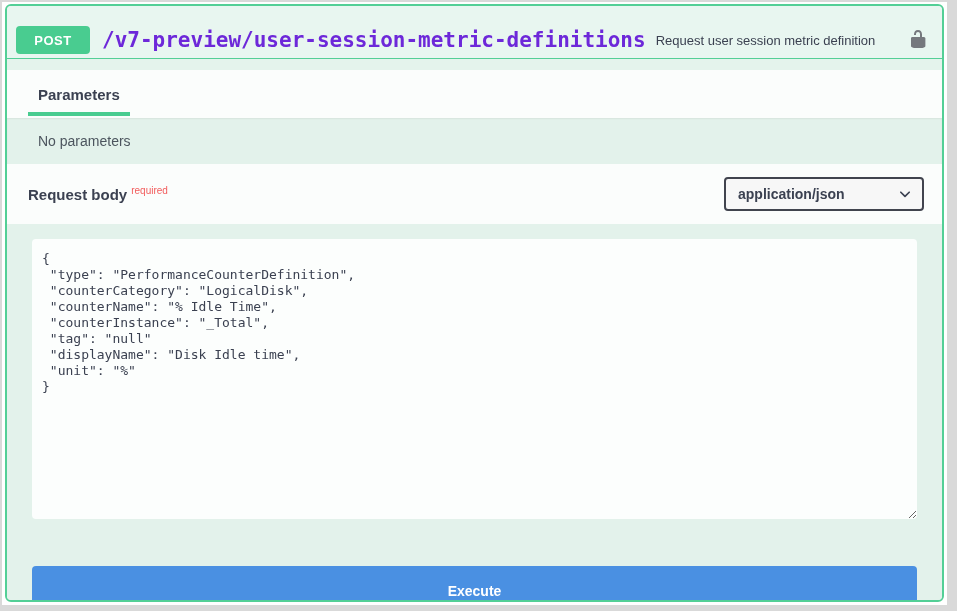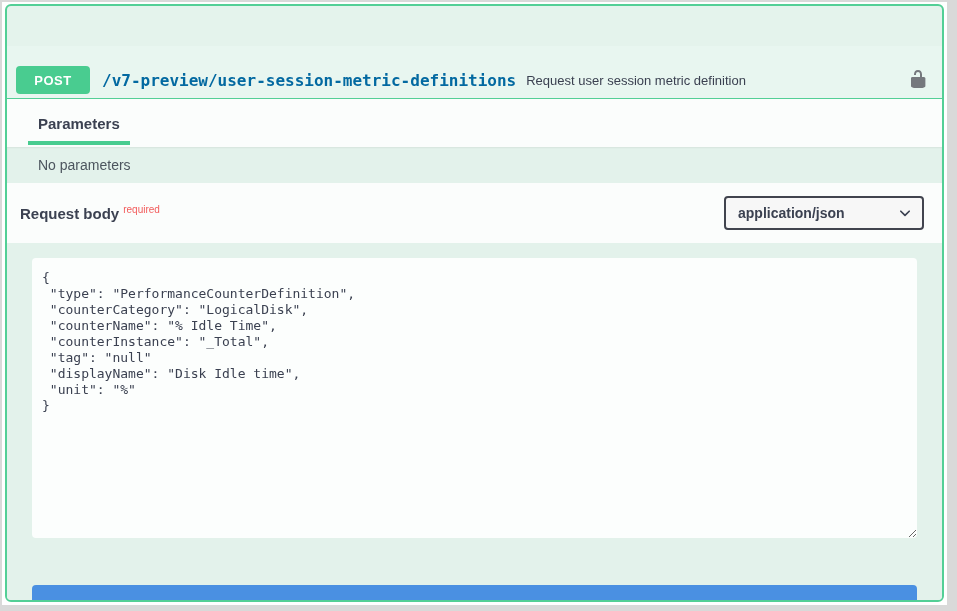--- a/index.html
+++ b/index.html
@@ -33,38 +33,37 @@
 
   
   .opblock-header {
     height: 53px;
     background: #e8f6f0;
     border-bottom: 1px solid #53cf96;
     display: flex;
     align-items: center;
     padding: 16px 14px 0 9px;
     flex: 0 0 auto;
-    margin-top: 40px;
   }
   .method-badge {
     background: #49cc90;
     color: #ffffff;
     font-weight: bold;
     font-size: 13px;
     letter-spacing: 0.5px;
     border-radius: 4px;
     width: 74px; height: 28px;
     display: flex; align-items: center; justify-content: center;
     flex: 0 0 auto;
   }
   .opblock-path {
     font-family: "DejaVu Sans Mono", "Liberation Mono", monospace;
     font-weight: bold;
-    font-size: 16px;
-    color: #0369a1;
+    font-size: 21px;
+    color: #6d28d9;
     margin-left: 12px;
     white-space: nowrap;
   }
   .opblock-summary {
     font-size: 13px;
     color: #3b4151;
     margin-left: 10px;
     flex: 1 1 auto;
     white-space: nowrap;
     overflow: hidden;
@@ -72,20 +71,21 @@
   .lock-btn { border: none; background: transparent; cursor: pointer; flex: 0 0 auto; display: flex; }
 
   
   .tab-row {
     height: 48px;
     background: #fbfdfc;
     display: flex;
     align-items: center;
     padding: 0 16px 0 21px;
     flex: 0 0 auto;
+    margin-top: 11px;
   }
   .tab {
     position: relative;
     height: 100%;
     display: flex;
     align-items: center;
     padding: 0 10px;
     cursor: pointer;
   }
   .tab-label {
@@ -107,37 +107,37 @@
     color: #ff6060;
     font-family: "Liberation Sans", sans-serif;
     font-weight: bold;
     font-size: 14px;
     width: 92px; height: 29px;
     cursor: pointer;
   }
 
   
   .no-params-band {
-    height: 36px;
+    height: 46px;
     background: #e3f2eb;
     box-shadow: inset 0 1px 2px rgba(0,0,0,0.06);
     display: flex;
     align-items: center;
     padding: 16px 31px;
     flex: 0 0 auto;
   }
   .no-params-text { font-size: 14px; color: #4c555e; }
 
   
   .request-body-row {
     height: 60px;
     background: #fbfdfc;
     display: flex;
     align-items: center;
-    padding: 0 18px 0 13px;
+    padding: 0 18px 0 21px;
     flex: 0 0 auto;
   }
   .request-body-label {
     font-size: 15px;
     font-weight: bold;
     color: #3b4151;
   }
   .required-flag {
     font-size: 10px;
     color: #f25c5c;

